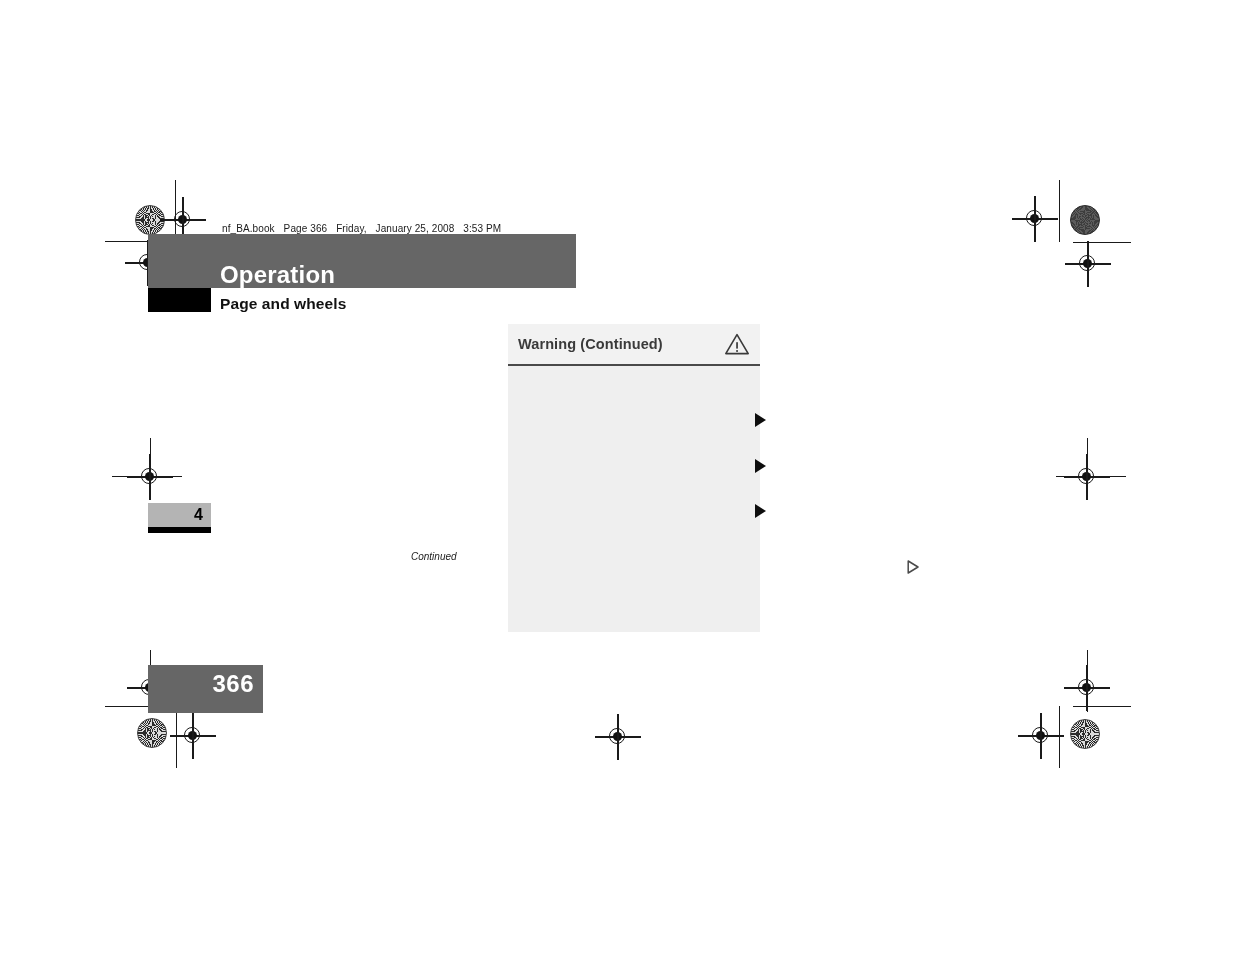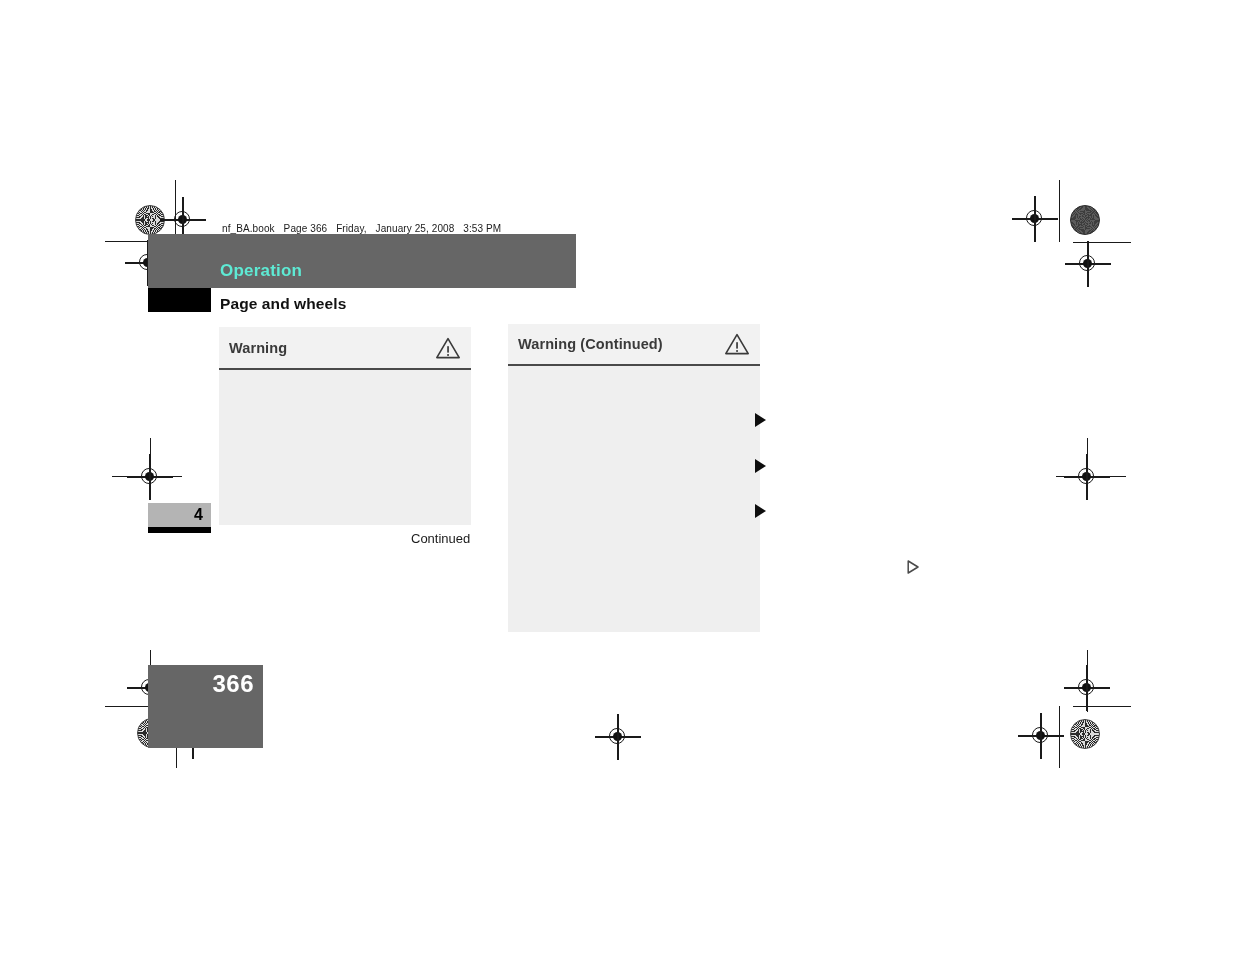--- a/index.html
+++ b/index.html
@@ -99,23 +99,23 @@
     left: 148px;
     top: 234px;
     width: 428px;
     height: 54px;
     background: #666666;
   }
   #header-title {
     position: absolute;
     left: 72px;
     top: 27px;
-    font-size: 17px;
-    font-weight: bold;
-    color: #5eead4;
+    font-size: 24px;
+    font-weight: bold;
+    color: #ffffff;
     letter-spacing: 0.2px;
   }
 
   #section-tab-black {
     position: absolute;
     left: 148px;
     top: 288px;
     width: 63px;
     height: 24px;
     background: #000000;
@@ -155,21 +155,21 @@
     height: 6px;
     background: #000000;
   }
 
   
   #page-number-block {
     position: absolute;
     left: 148px;
     top: 665px;
     width: 115px;
-    height: 83px;
+    height: 48px;
     background: #666666;
   }
   #page-number {
     position: absolute;
     right: 9px;
     top: 5px;
     font-size: 24px;
     font-weight: bold;
     color: #ffffff;
     letter-spacing: 0.5px;
@@ -204,22 +204,24 @@
     top: 50%;
     transform: translateY(-50%);
     width: 26px;
     height: 24px;
   }
   .warning-body {
     background: #efefef;
   }
   .continued-note {
     position: absolute;
-    font-size: 13px;
+    font-size: 10px;
+    font-style: italic;
     color: #1b1b1b;
+    margin-top: 20px;
   }
 
   
   #right-heading {
     position: absolute;
     left: 754px;
     top: 320px;
     width: 232px;
     font-size: 14px;
     font-weight: bold;
@@ -333,33 +335,20 @@
     <div id="header-title">Operation</div>
   </div>
   <div id="section-tab-black"></div>
   <div id="section-title">Page and wheels</div>
 
   <div id="chapter-tab">
     <div id="chapter-tab-number">4</div>
   </div>
   <div id="chapter-tab-rule"></div>
 
-  <div class="warning-box" style="left:219px; top:327px; width:252px; height:198px;">
-    <div class="warning-head" style="height:43px;">
-      <div class="warning-title">Warning</div>
-      <div class="warning-icon">
-        <svg viewBox="0 0 26 24" width="26" height="24" aria-hidden="true">
-          <path d="M13 2.6 L24.2 21.6 L1.8 21.6 Z" fill="none" stroke="#3a3a3a" stroke-width="1.6" stroke-linejoin="round"></path>
-          <rect x="12.2" y="10.2" width="1.7" height="6.4" fill="#3a3a3a"></rect>
-          <rect x="12.2" y="18.1" width="1.7" height="1.8" fill="#3a3a3a"></rect>
-        </svg>
-      </div>
-    </div>
-    <div class="warning-body" style="height:155px;"></div>
-  </div>
   <div class="continued-note" style="left:411px; top:531px;">Continued</div>
 
   <div class="warning-box" style="left:508px; top:324px; width:252px; height:308px;">
     <div class="warning-head" style="height:42px;">
       <div class="warning-title">Warning (Continued)</div>
       <div class="warning-icon">
         <svg viewBox="0 0 26 24" width="26" height="24" aria-hidden="true">
           <path d="M13 2.6 L24.2 21.6 L1.8 21.6 Z" fill="none" stroke="#3a3a3a" stroke-width="1.6" stroke-linejoin="round"></path>
           <rect x="12.2" y="10.2" width="1.7" height="6.4" fill="#3a3a3a"></rect>
           <rect x="12.2" y="18.1" width="1.7" height="1.8" fill="#3a3a3a"></rect>

